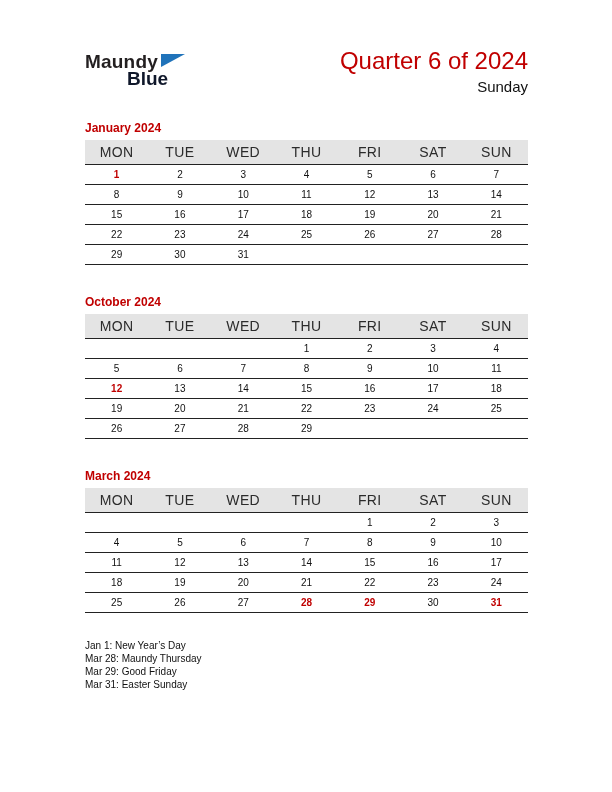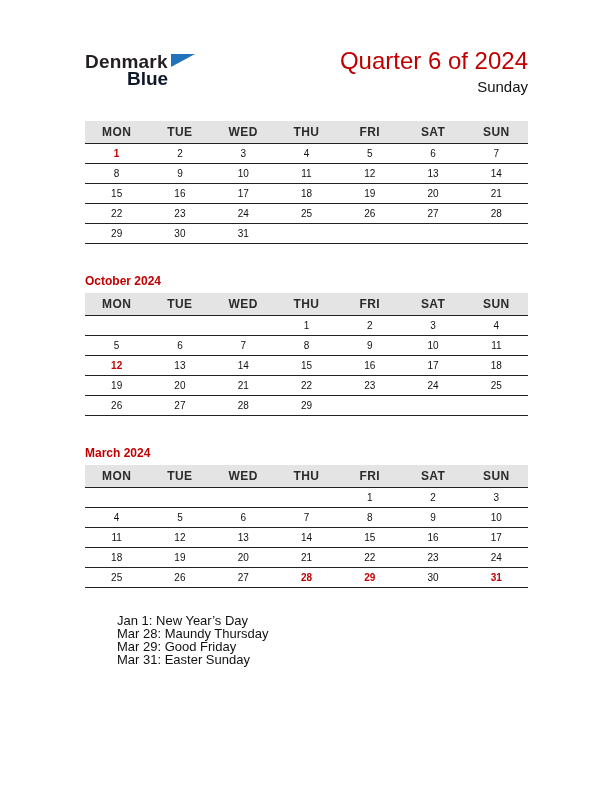--- a/index.html
+++ b/index.html
@@ -85,22 +85,22 @@
   }
   table.month-table {
     width: 100%;
     border-collapse: collapse;
     table-layout: fixed;
   }
   table.month-table thead tr {
     background: #e4e4e4;
   }
   table.month-table th {
-    font-size: 12px;
-    font-weight: bold;
+    font-size: 14px;
+    font-weight: normal;
     color: #2b2b2b;
     padding: 4px 0;
     letter-spacing: 0.4px;
     border-bottom: 1px solid #222222;
   }
   table.month-table td {
     font-size: 10px;
     color: #111111;
     text-align: center;
     padding: 4px 0;
@@ -109,48 +109,48 @@
   }
   table.month-table td.holiday {
     color: #c00000;
     font-weight: bold;
   }
   
   .holiday-list {
     margin-top: 26px;
   }
   .holiday-entry {
-    font-size: 13px;
+    font-size: 10px;
     color: #111111;
     line-height: 13px;
-    margin-left: 32px;
   }
 </style>
 </head>
 <body>
 
 <div class="page">
   <div class="content">
 
     <div class="top-row">
       <div class="logo">
         <div class="logo-line1">
-          <span class="logo-general">Denmark</span>
+          <span class="logo-general">Maundy</span>
           <span class="logo-flag"></span>
         </div>
         <div class="logo-blue">Blue</div>
       </div>
       <div class="title-block">
         <div class="main-title">Quarter 6 of 2024</div>
         <div class="subtitle">Sunday</div>
       </div>
     </div>
 
     <div id="months">
         <div class="month">
+          <div class="month-title">January 2024</div>
           <table class="month-table">
             <thead>
               <tr>
                 <th>MON</th>
                 <th>TUE</th>
                 <th>WED</th>
                 <th>THU</th>
                 <th>FRI</th>
                 <th>SAT</th>
                 <th>SUN</th>

